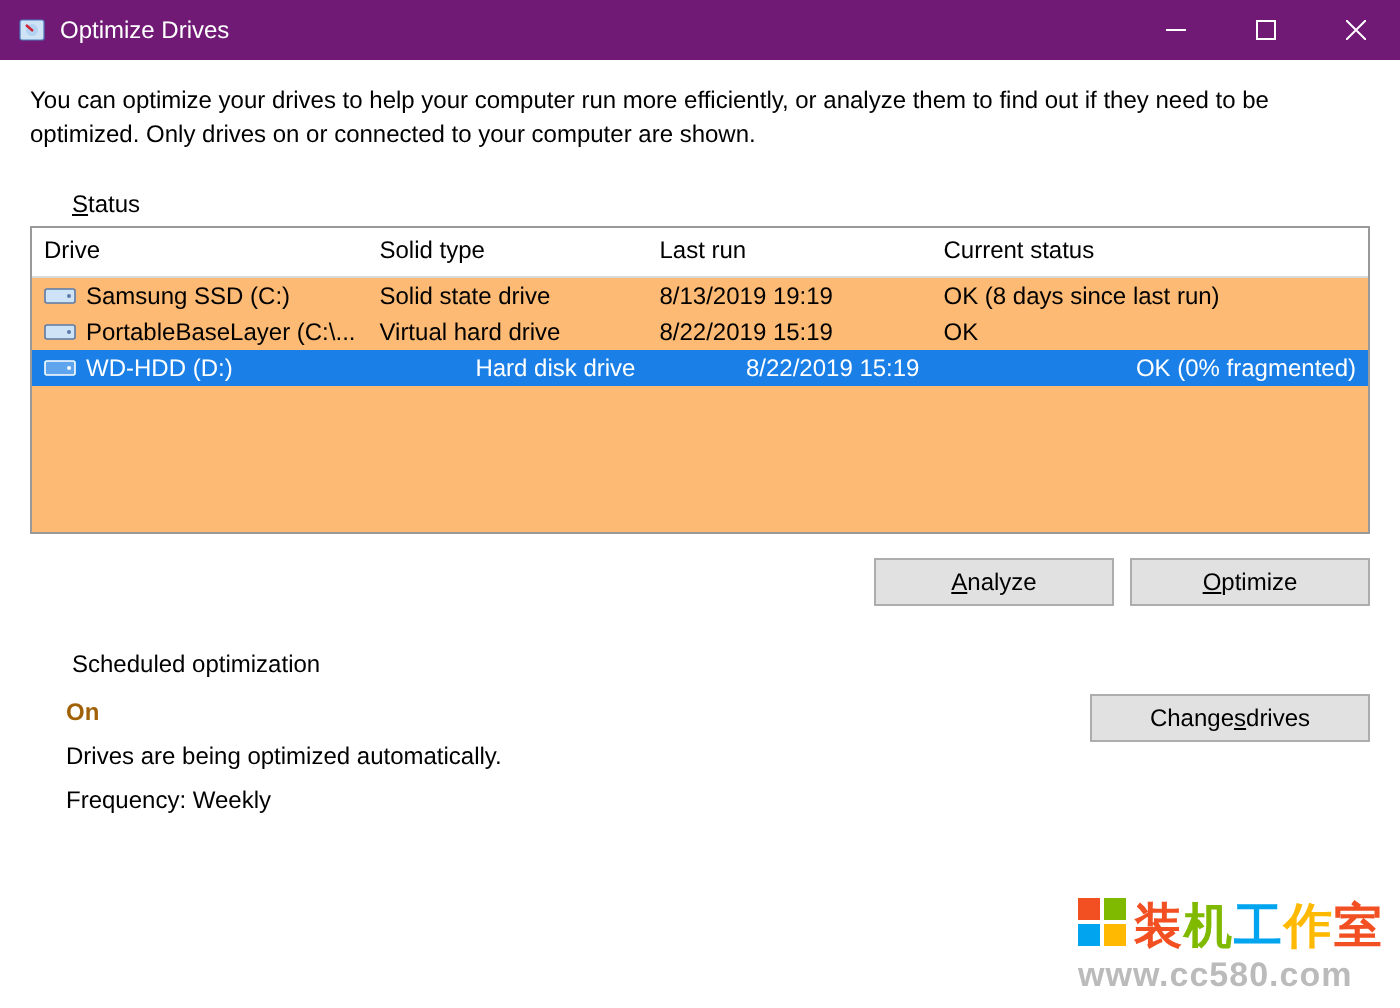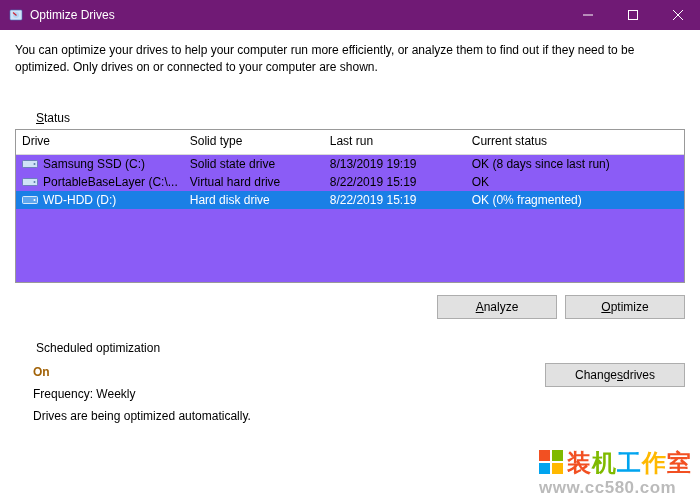--- a/index.html
+++ b/index.html
@@ -5,31 +5,31 @@
     * { box-sizing: border-box; margin: 0; padding: 0; font-family: "Segoe UI", Tahoma, sans-serif; }
     body { width: 700px; height: 504px; background: #ffffff; position: relative; overflow: hidden; }
     
     .titlebar { height: 30px; background: #701a75; display: flex; align-items: center; color: #fff; }
     .titlebar-icon { width: 16px; height: 16px; margin-left: 8px; margin-right: 6px; }
     .titlebar-title { font-size: 12px; flex: 1; }
     .win-controls { display: flex; height: 100%; }
     .win-btn { width: 45px; height: 30px; display: flex; align-items: center; justify-content: center; color: #fff; }
     
     .content { padding: 12px 15px 10px 15px; }
-    .intro { font-size: 12px; color: #000; line-height: 1.45; margin-bottom: 34px; }
+    .intro { font-size: 12px; color: #000; line-height: 1.45; margin-bottom: 18px; }
     
     .section-label { font-size: 12px; color: #000; margin-bottom: 4px; margin-left: 21px; }
     .section-label .accel { text-decoration: underline; }
     
-    .drive-table-wrap { border: 1px solid #999; height: 154px; overflow: hidden; background: #8b5cf6; }
+    .drive-table-wrap { border: 1px solid #999; height: 154px; overflow: hidden; background: #fdba74; }
     .drive-table { width: 100%; border-collapse: collapse; font-size: 12px; }
     .drive-table thead th { text-align: left; font-weight: normal; padding: 4px 6px 6px 6px; border-bottom: 1px solid #d9d9d9; color: #000; background: #fff; }
     .drive-table tbody td { padding: 2px 6px; color: #000; vertical-align: middle; }
     .drive-table tbody tr.selected { background: #1a7fe6; color: #fff; }
-    .drive-table tbody tr.selected td { color: #fff; }
+    .drive-table tbody tr.selected td { color: #fff; text-align: right; }
     .col-drive { width: 155px; }
     .col-media { width: 140px; }
     .col-last { width: 142px; }
     
     .drive-cell { display: flex; align-items: center; gap: 5px; white-space: nowrap; overflow: hidden; }
     .drive-icon { width: 16px; height: 12px; flex-shrink: 0; }
     
     .btn-row { display: flex; justify-content: flex-end; gap: 8px; margin-top: 12px; }
     .win-button { min-width: 120px; height: 24px; background: #e1e1e1; border: 1px solid #adadad; font-size: 12px; color: #000; padding: 0 14px; display: flex; align-items: center; justify-content: center; }
     .win-button .accel { text-decoration: underline; }
@@ -146,22 +146,22 @@
     <div class="win-button">
         <span class="accel">O</span>
         <span>ptimize</span>
       </div>
   </div>
 
   <div class="sched-section">
     <div class="section-label">Scheduled optimization</div>
     <div class="sched-body" style="position:relative;">
       <div class="sched-on">On</div>
+      <div class="sched-text">Drives are being optimized automatically.</div>
       <div class="sched-text">Frequency: Weekly</div>
-      <div class="sched-text">Drives are being optimized automatically.</div>
       <div class="change-settings-wrap">
         <div class="win-button" style="min-width:140px;">
             <span>Change </span>
             <span class="accel">s</span>
             <span>drives</span>
           </div>
       </div>
     </div>
   </div>
 </div>

